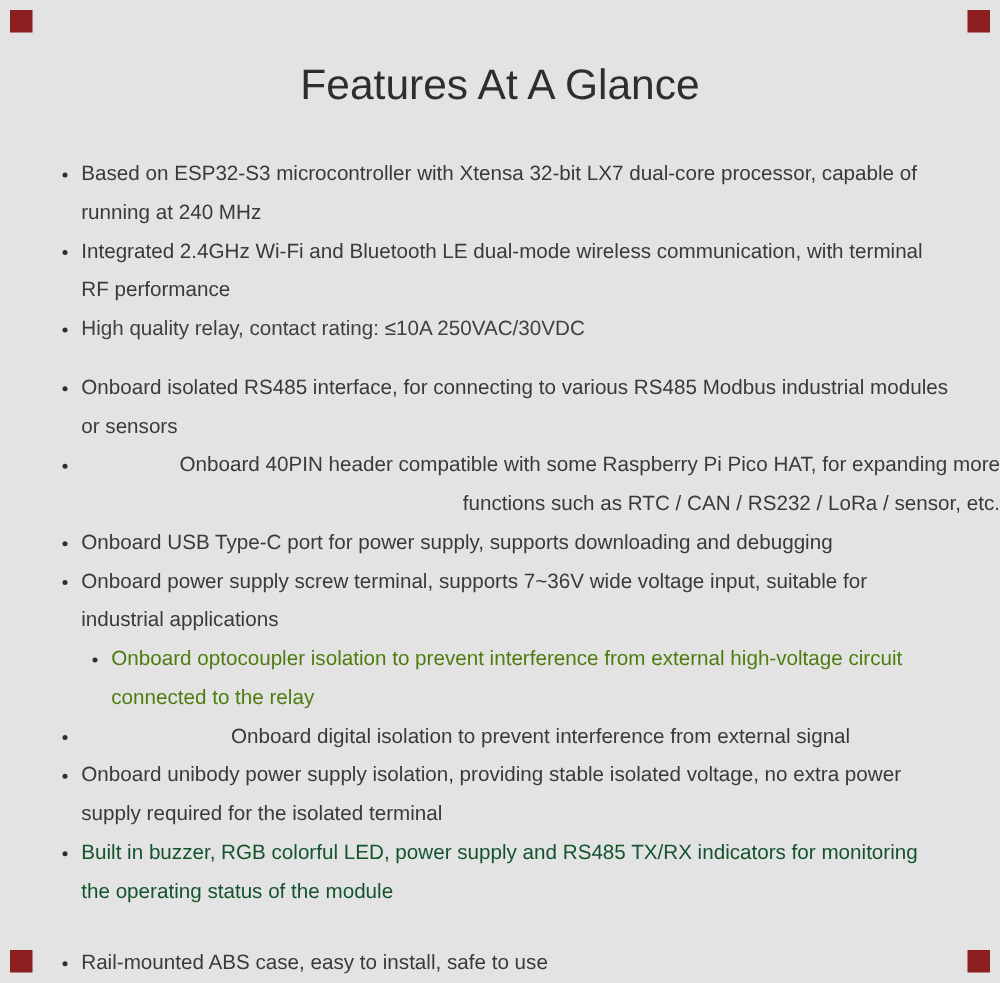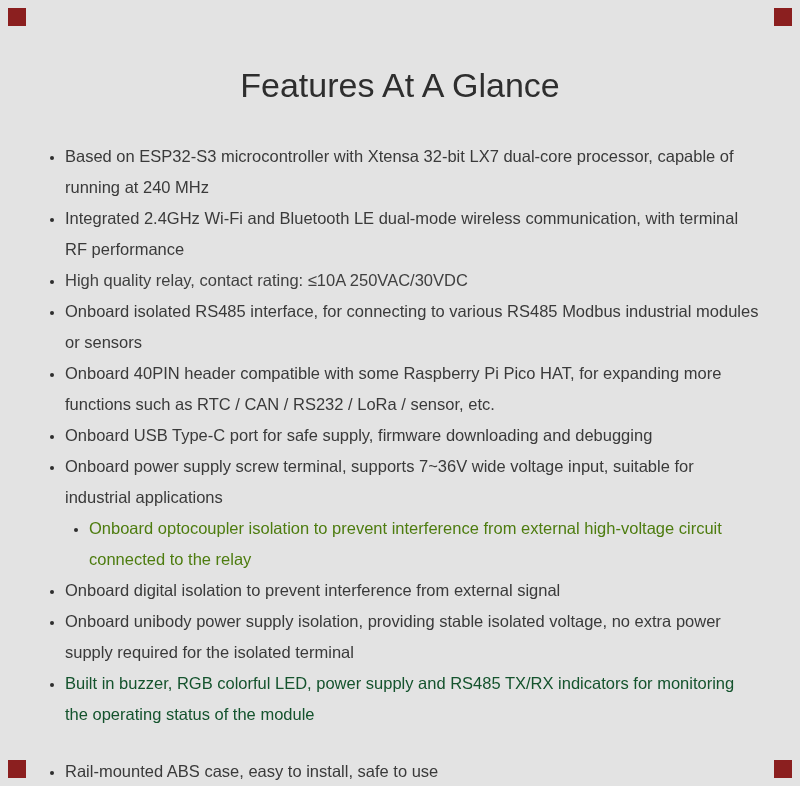--- a/index.html
+++ b/index.html
@@ -7,21 +7,21 @@
   body {
     width: 800px;
     height: 786px;
     background: #e3e3e3;
     font-family: "Liberation Sans", sans-serif;
     position: relative;
     overflow: hidden;
   }
   .page-title {
     margin: 0;
-    padding-top: 68px;
+    padding-top: 51px;
     text-align: center;
     font-size: 34px;
     font-weight: 400;
     line-height: 1;
     color: #2e2e2e;
   }
   .features-list {
     margin: 39px 0 0 0;
     padding: 0 0 0 65px;
     list-style: disc outside;
@@ -55,28 +55,28 @@
 <div class="corner-marker br" style="background: rgb(139, 31, 31);"></div>
 
 <h1 class="page-title" style="color: rgb(46, 46, 46);">Features At A Glance</h1>
 
 <ul class="features-list">
   <li style="color: rgb(58, 58, 58);">Based on ESP32-S3 microcontroller with Xtensa 32-bit LX7 dual-core processor, capable of
 running at 240 MHz</li>
   <li style="color: rgb(58, 58, 58);">Integrated 2.4GHz Wi-Fi and Bluetooth LE dual-mode wireless communication, with terminal
 RF performance</li>
   <li style="color: #404040;">High quality relay, contact rating: ≤10A 250VAC/30VDC</li>
-  <li style="color: rgb(58, 58, 58);">Onboard isolated RS485 interface, for connecting to various RS485 Modbus industrial modules
+  <li style="color: rgb(58, 58, 58); margin-top: 16px;">Onboard isolated RS485 interface, for connecting to various RS485 Modbus industrial modules
 or sensors</li>
-  <li style="color: rgb(58, 58, 58);">Onboard 40PIN header compatible with some Raspberry Pi Pico HAT, for expanding more
+  <li style="color: rgb(58, 58, 58); text-align: right;">Onboard 40PIN header compatible with some Raspberry Pi Pico HAT, for expanding more
 functions such as RTC / CAN / RS232 / LoRa / sensor, etc.</li>
-  <li style="color: rgb(58, 58, 58);">Onboard USB Type-C port for safe supply, firmware downloading and debugging</li>
+  <li style="color: rgb(58, 58, 58);">Onboard USB Type-C port for power supply, supports downloading and debugging</li>
   <li style="color: rgb(58, 58, 58);">Onboard power supply screw terminal, supports 7~36V wide voltage input, suitable for
 industrial applications</li>
   <li style="color: #4d7c0f; margin-left: 24px;">Onboard optocoupler isolation to prevent interference from external high-voltage circuit
 connected to the relay</li>
-  <li style="color: rgb(58, 58, 58);">Onboard digital isolation to prevent interference from external signal</li>
+  <li style="color: rgb(58, 58, 58); text-align: center;">Onboard digital isolation to prevent interference from external signal</li>
   <li style="color: rgb(58, 58, 58);">Onboard unibody power supply isolation, providing stable isolated voltage, no extra power
 supply required for the isolated terminal</li>
   <li style="color: #14532d;">Built in buzzer, RGB colorful LED, power supply and RS485 TX/RX indicators for monitoring
 the operating status of the module</li>
   <li style="color: rgb(58, 58, 58); margin-top: 26px;">Rail-mounted ABS case, easy to install, safe to use</li>
 </ul>
 
 </body></html>

